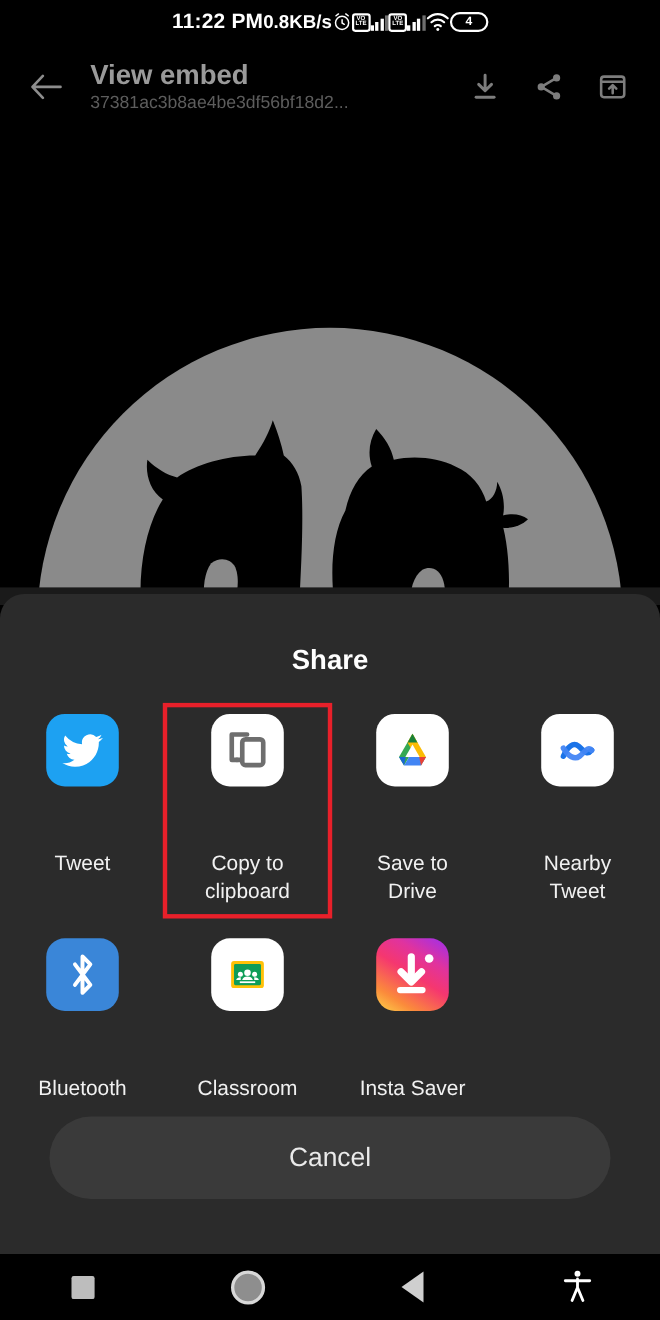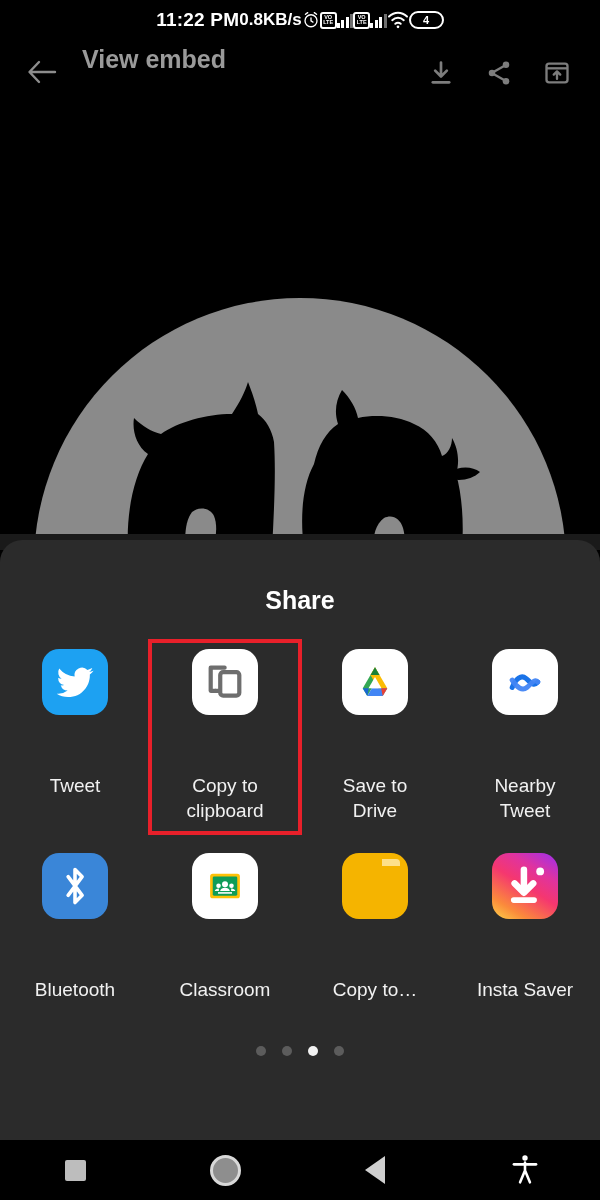--- a/index.html
+++ b/index.html
@@ -35,21 +35,21 @@
   .bars i.dim { background:#6e6e6e; }
   .battery {
     width:35px; height:18px; border:2px solid #fff; border-radius:9px;
     display:flex; align-items:center; justify-content:center;
     font-size:11px; font-weight:700; color:#fff;
   }
 
   
   #app-bar {
     position:absolute; left:0; top:44px; width:600px; height:70px;
-    display:flex; padding:0 14px;
+    display:flex; align-items:center; padding:0 14px;
   }
   #back-arrow { width:56px; height:56px; display:flex; align-items:center; justify-content:center; }
   #titles { flex:1; padding-left:12px; overflow:hidden; }
   #app-title { color:#9a9a9a; font-size:25px; font-weight:700; line-height:30px; white-space:nowrap; }
   #app-subtitle { color:#5d5d5d; font-size:16px; line-height:22px; white-space:nowrap; overflow:hidden; text-overflow:ellipsis; max-width:300px; }
   .bar-action { width:58px; height:58px; display:flex; align-items:center; justify-content:center; }
 
   
   #art { position:absolute; left:0; top:120px; width:600px; height:430px; overflow:hidden; background:#000; }
   #moon {
@@ -174,20 +174,21 @@
   </div>
 
   <div id="app-bar">
     <div id="back-arrow">
       <svg width="30" height="26" viewBox="0 0 30 26">
         <path d="M28 13H3M12 3 2.5 13 12 23" fill="none" stroke="#8d8d8d" stroke-width="2.4" stroke-linecap="round" stroke-linejoin="round"></path>
       </svg>
     </div>
     <div id="titles">
       <div id="app-title">View embed</div>
+      <div id="app-subtitle">37381ac3b8ae4be3df56bf18d2...</div>
     </div>
     <div class="bar-action">
       <svg width="28" height="28" viewBox="0 0 24 24">
         <path d="M12 3v11M7 10l5 5 5-5" fill="none" stroke="#7d7d7d" stroke-width="2.3" stroke-linecap="round" stroke-linejoin="round"></path>
         <path d="M5 20h14" fill="none" stroke="#7d7d7d" stroke-width="2.3" stroke-linecap="round"></path>
       </svg>
     </div>
     <div class="bar-action">
       <svg width="28" height="28" viewBox="0 0 24 24">
         <circle cx="18" cy="5" r="2.8" fill="#7d7d7d"></circle>
@@ -296,28 +297,20 @@
             <circle cx="31.4" cy="23.6" r="2.6" fill="#fff"></circle>
             <path d="M18.4 29.6c.8-2.4 2.9-3.6 5.6-3.6s4.8 1.2 5.6 3.6Z" fill="#fff"></path>
             <path d="M12.2 29.6c.6-1.8 2.1-2.8 4.4-2.8h.4v2.8Z" fill="#fff"></path>
             <path d="M35.8 29.6c-.6-1.8-2.1-2.8-4.4-2.8h-.4v2.8Z" fill="#fff"></path>
             <rect x="16" y="31" width="16" height="1.8" fill="#fff"></rect>
           </svg>
         </div>
         <div class="app-label">Classroom</div>
       </div>
 
-      <div class="app-cell">
-        <div class="app-icon ic-folder">
-          <svg width="66" height="66" viewBox="0 0 66 66">
-            <path d="M40 6h14a4 4 0 0 1 4 4v3H40Z" fill="#fde08a"></path>
-          </svg>
-        </div>
-        <div class="app-label">Copy to…</div>
-      </div>
 
       <div class="app-cell">
         <div class="app-icon ic-insta">
           <svg width="52" height="52" viewBox="0 0 48 48">
             <circle cx="38" cy="10.5" r="3.6" fill="#fff"></circle>
             <path d="M23 9v19" fill="none" stroke="#fff" stroke-width="6" stroke-linecap="round"></path>
             <path d="M14.4 21.6 23 30.2l8.6-8.6" fill="none" stroke="#fff" stroke-width="6" stroke-linecap="round" stroke-linejoin="round"></path>
             <rect x="11" y="34.4" width="24" height="5.2" rx="2.6" fill="#fff"></rect>
           </svg>
         </div>
@@ -326,20 +319,21 @@
 
     </div>
 
     <div id="page-dots">
       <span></span>
       <span></span>
       <span class="active"></span>
       <span></span>
     </div>
 
+    <button id="cancel-button">Cancel</button>
   </div>
 
   <div id="nav-bar">
     <div class="nav-btn" id="nav-recents">
       <div id="recents-sq"></div>
     </div>
     <div class="nav-btn" id="nav-home">
       <div id="home-circle"></div>
     </div>
     <div class="nav-btn" id="nav-back">

